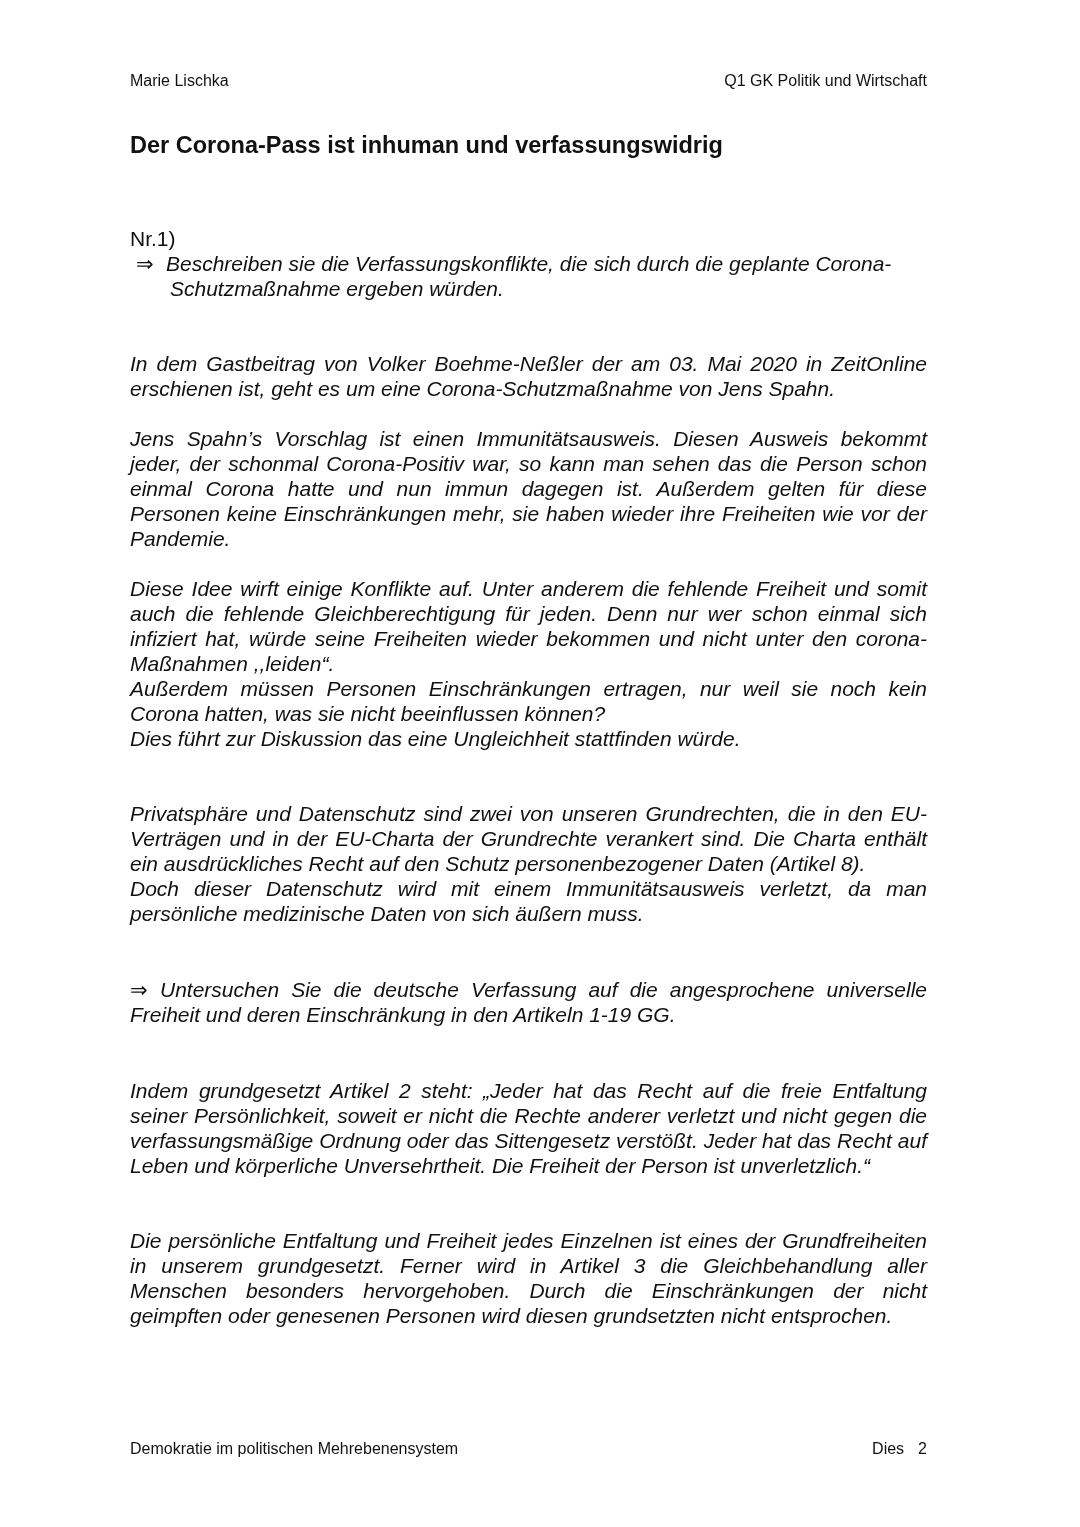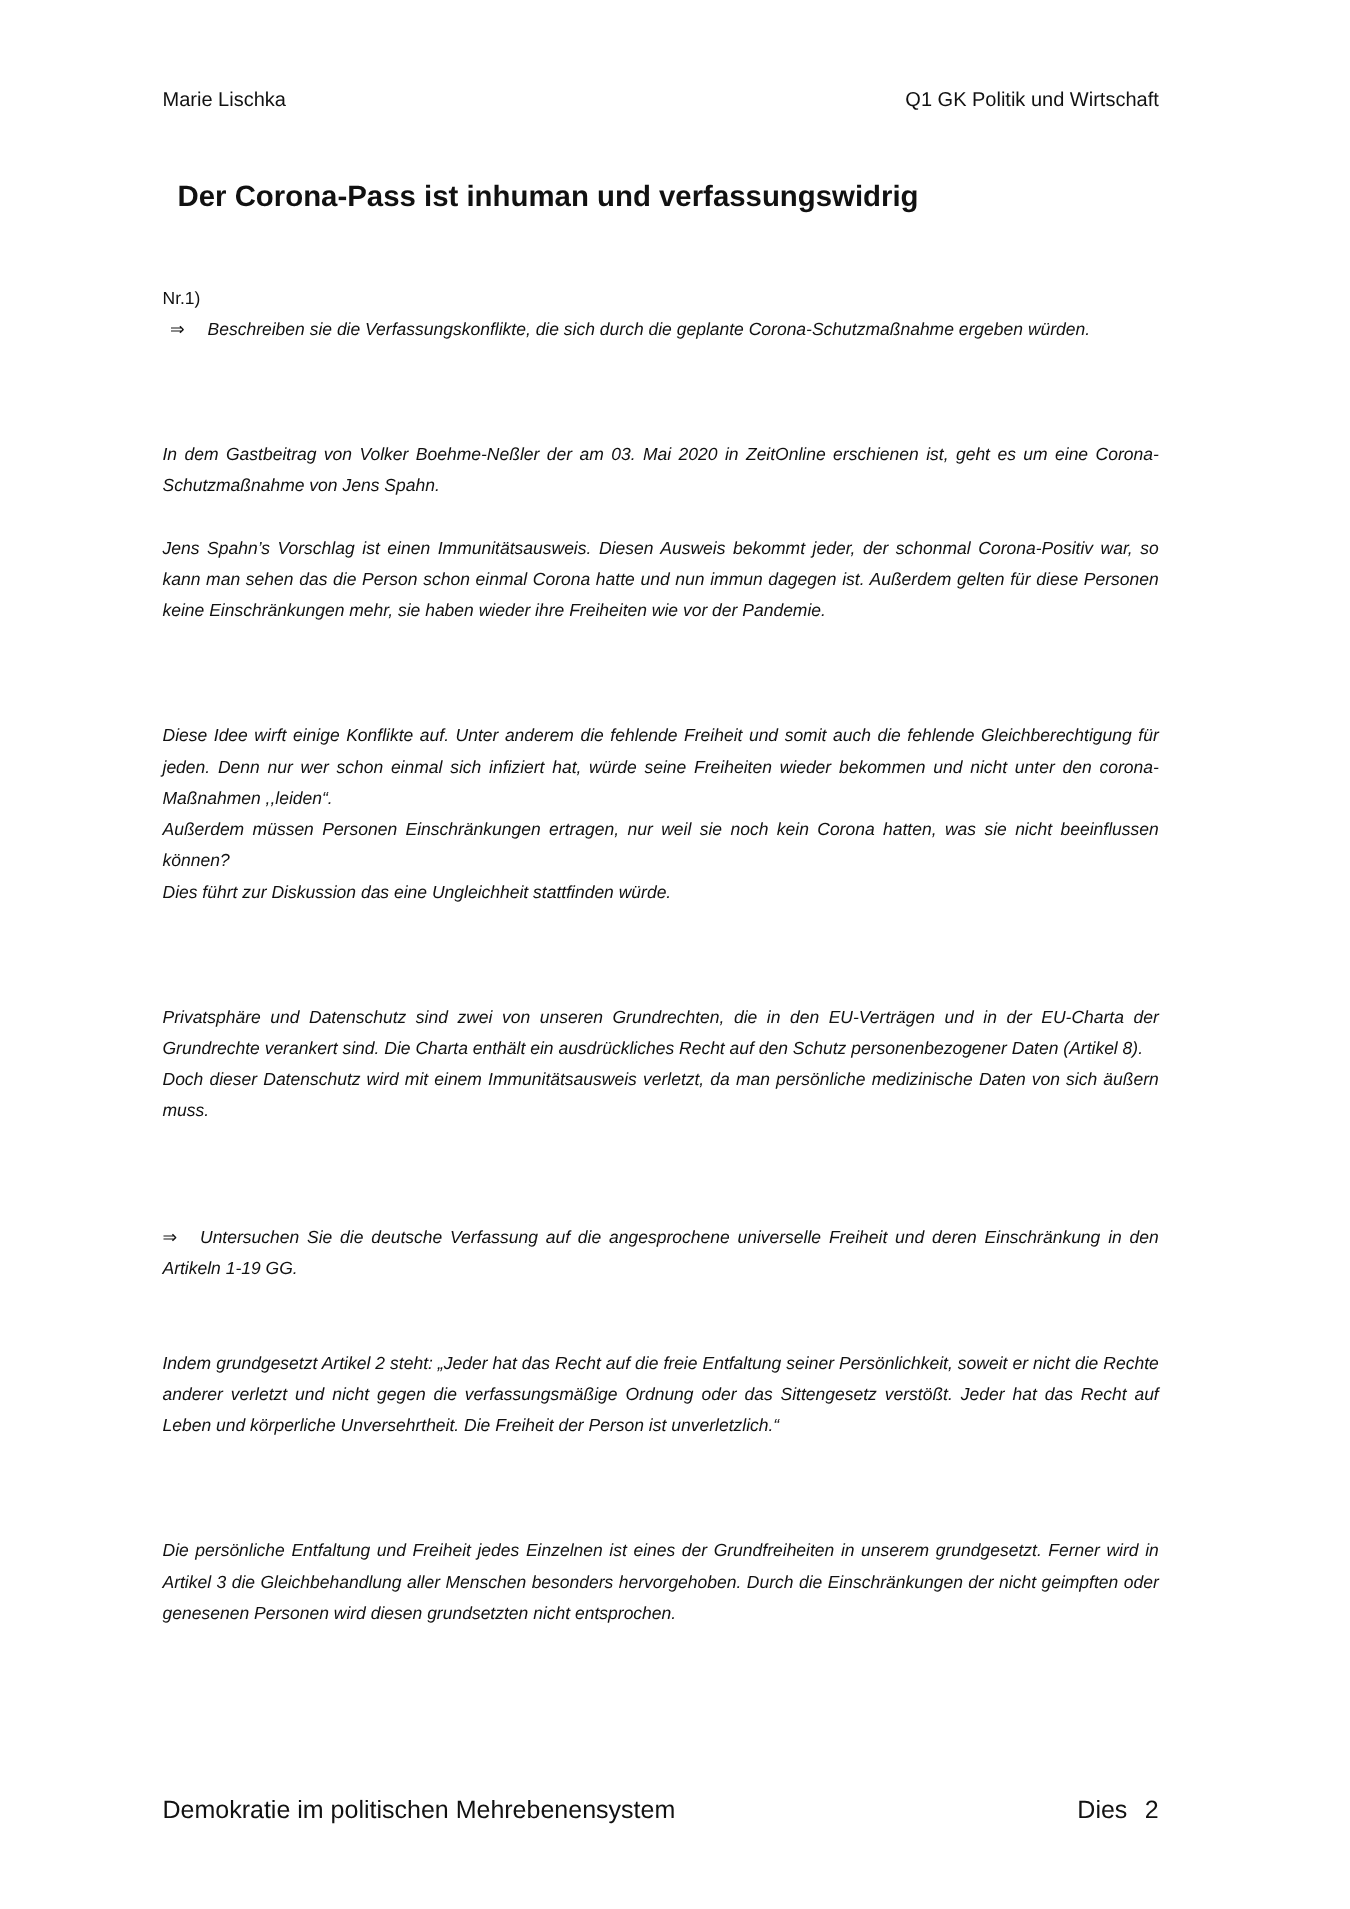--- a/index.html
+++ b/index.html
@@ -32,27 +32,27 @@
       font-size: 16px;
       line-height: 25px;
     }
     .title {
       position: absolute;
       top: 131px;
       left: 0;
       font-size: 23.5px;
       font-weight: bold;
       line-height: 28px;
-      margin: 12px;
+      margin: 0;
     }
     .block {
       position: absolute;
       left: 0;
       right: 0;
-      font-size: 14px;
+      font-size: 21px;
       line-height: 25px;
     }
     .just {
       text-align: justify;
       text-align-last: left;
       font-style: italic;
     }
     .task {
       font-style: italic;
     }
@@ -67,21 +67,21 @@
       text-indent: 0;
     }
     .p { margin: 0; }
     .ftr {
       position: absolute;
       top: 1436px;
       left: 0;
       right: 0;
       display: flex;
       justify-content: space-between;
-      font-size: 20px;
+      font-size: 16px;
       line-height: 25px;
     }
     .pagenum span + span { margin-left: 14px; }
   </style>
 </head>
 <body>
 
 <div class="page">
 
   <div class="hdr">

